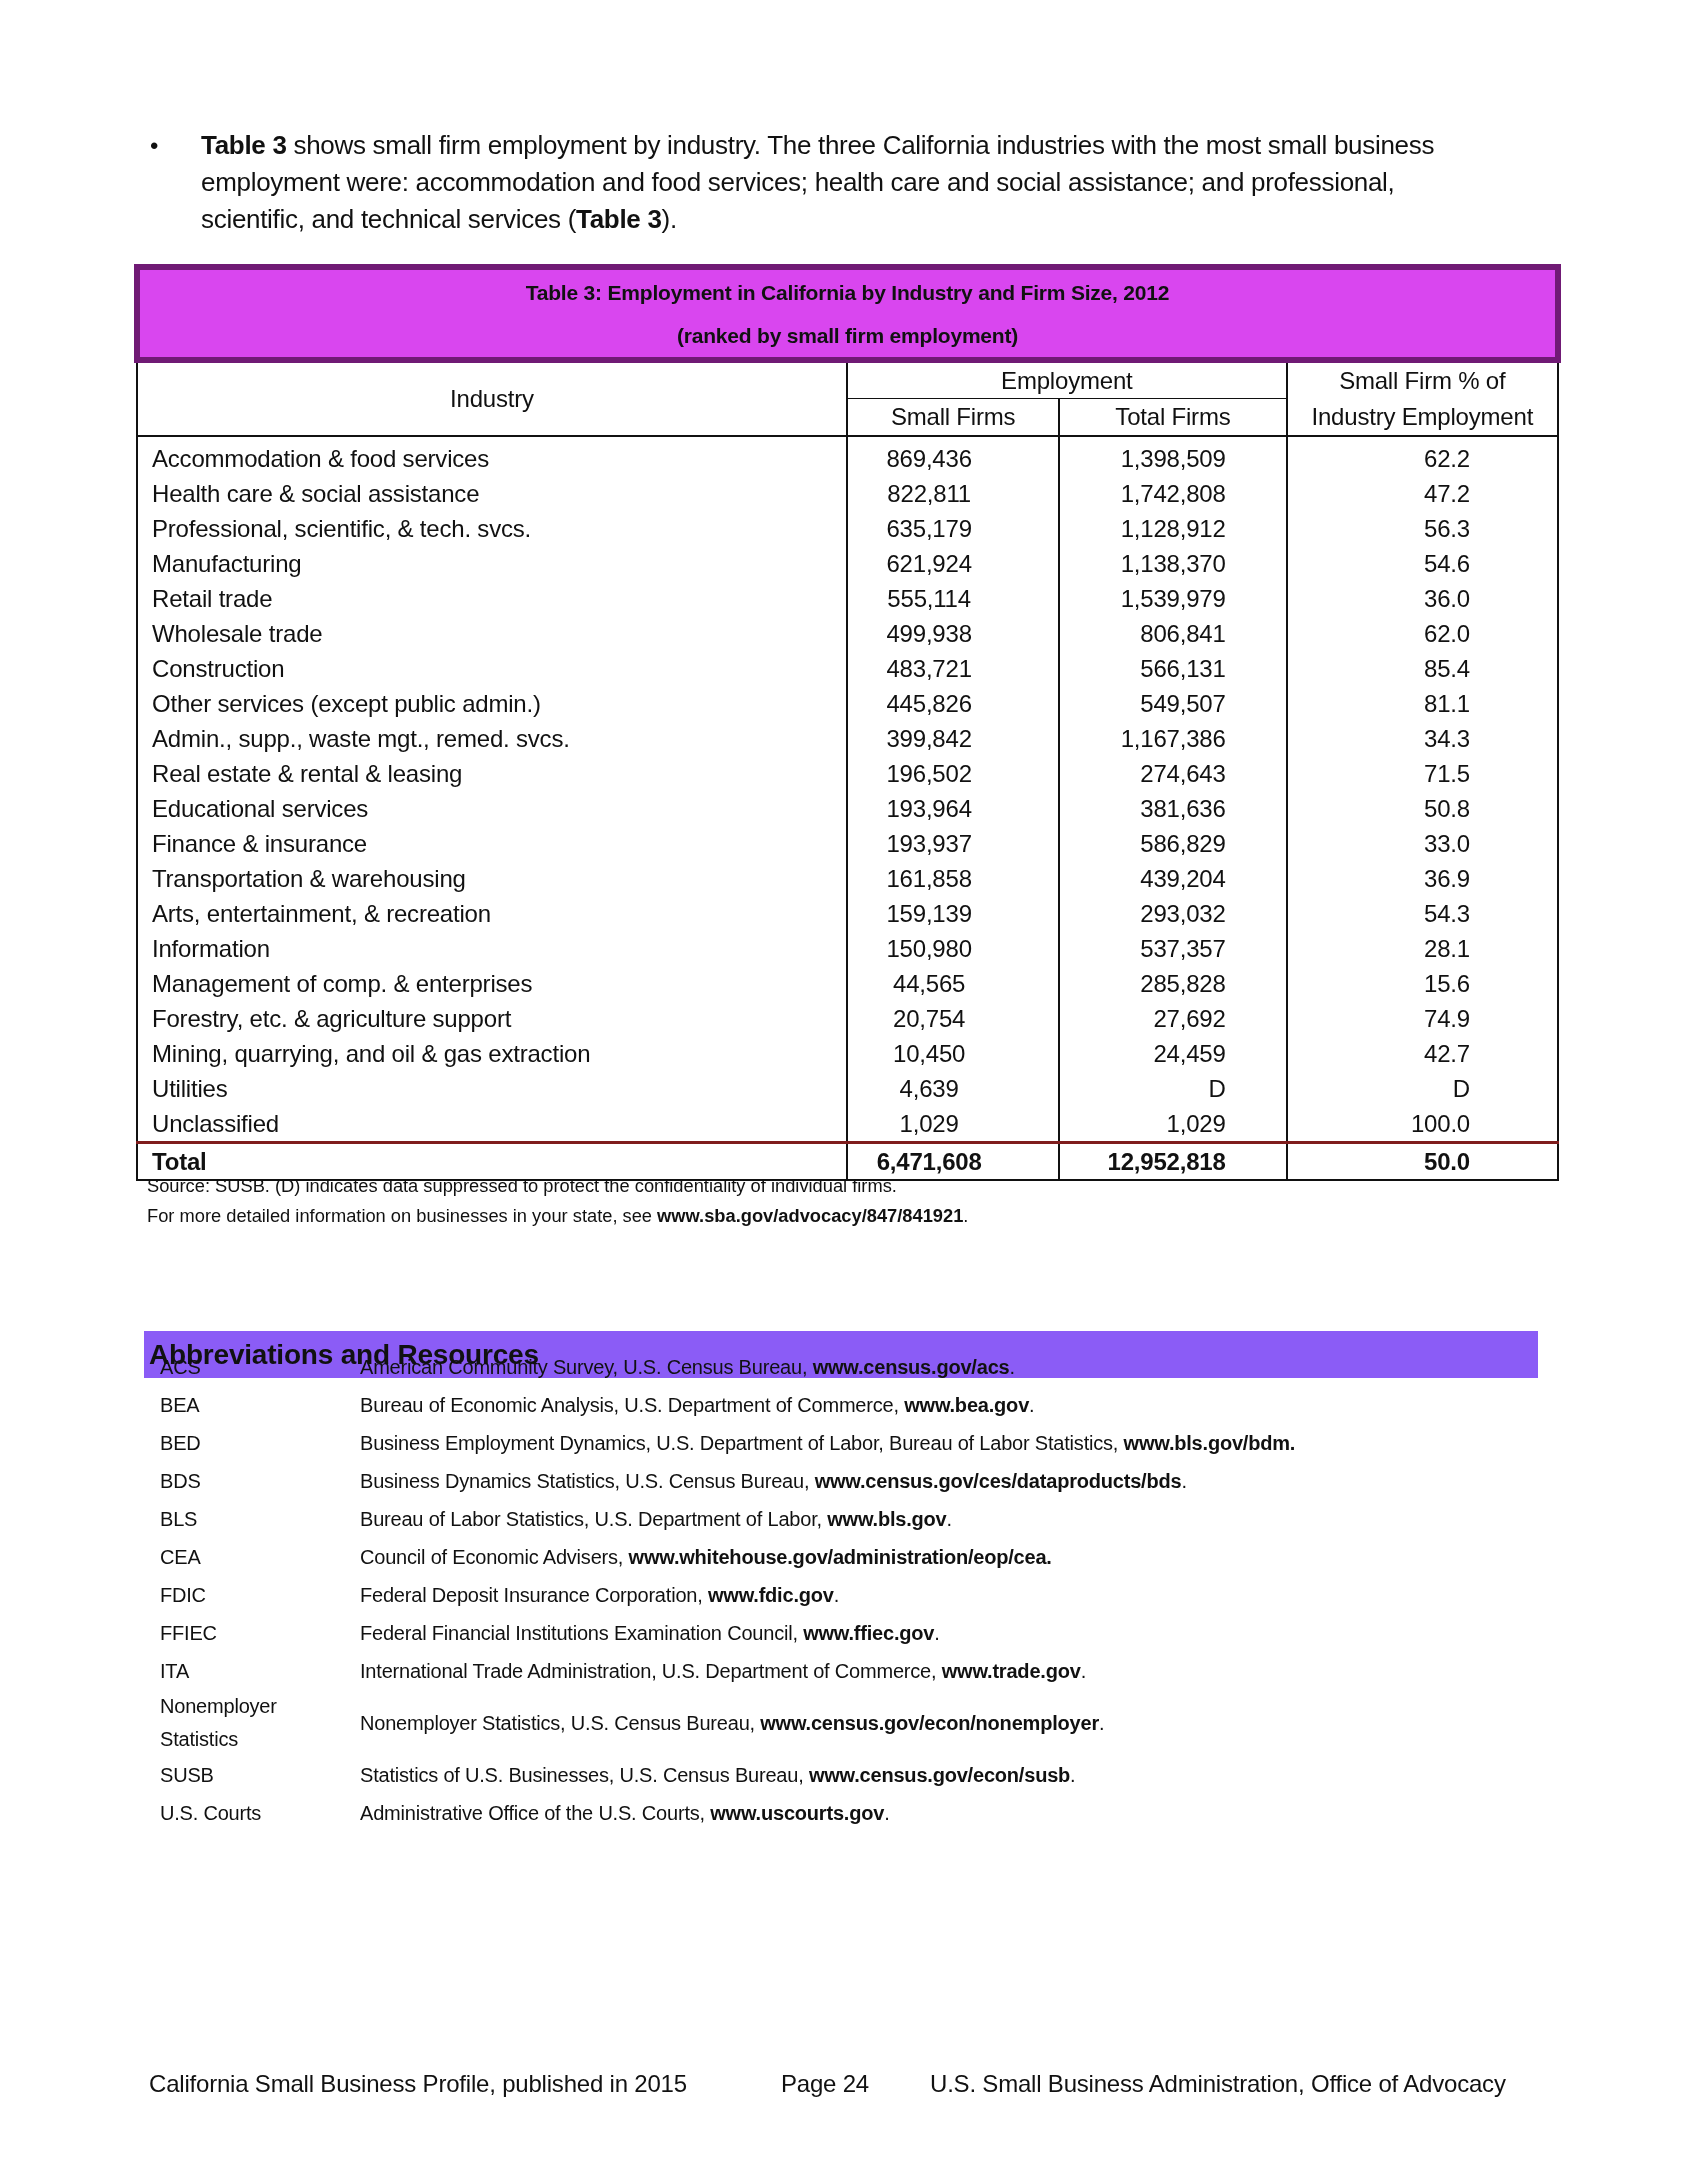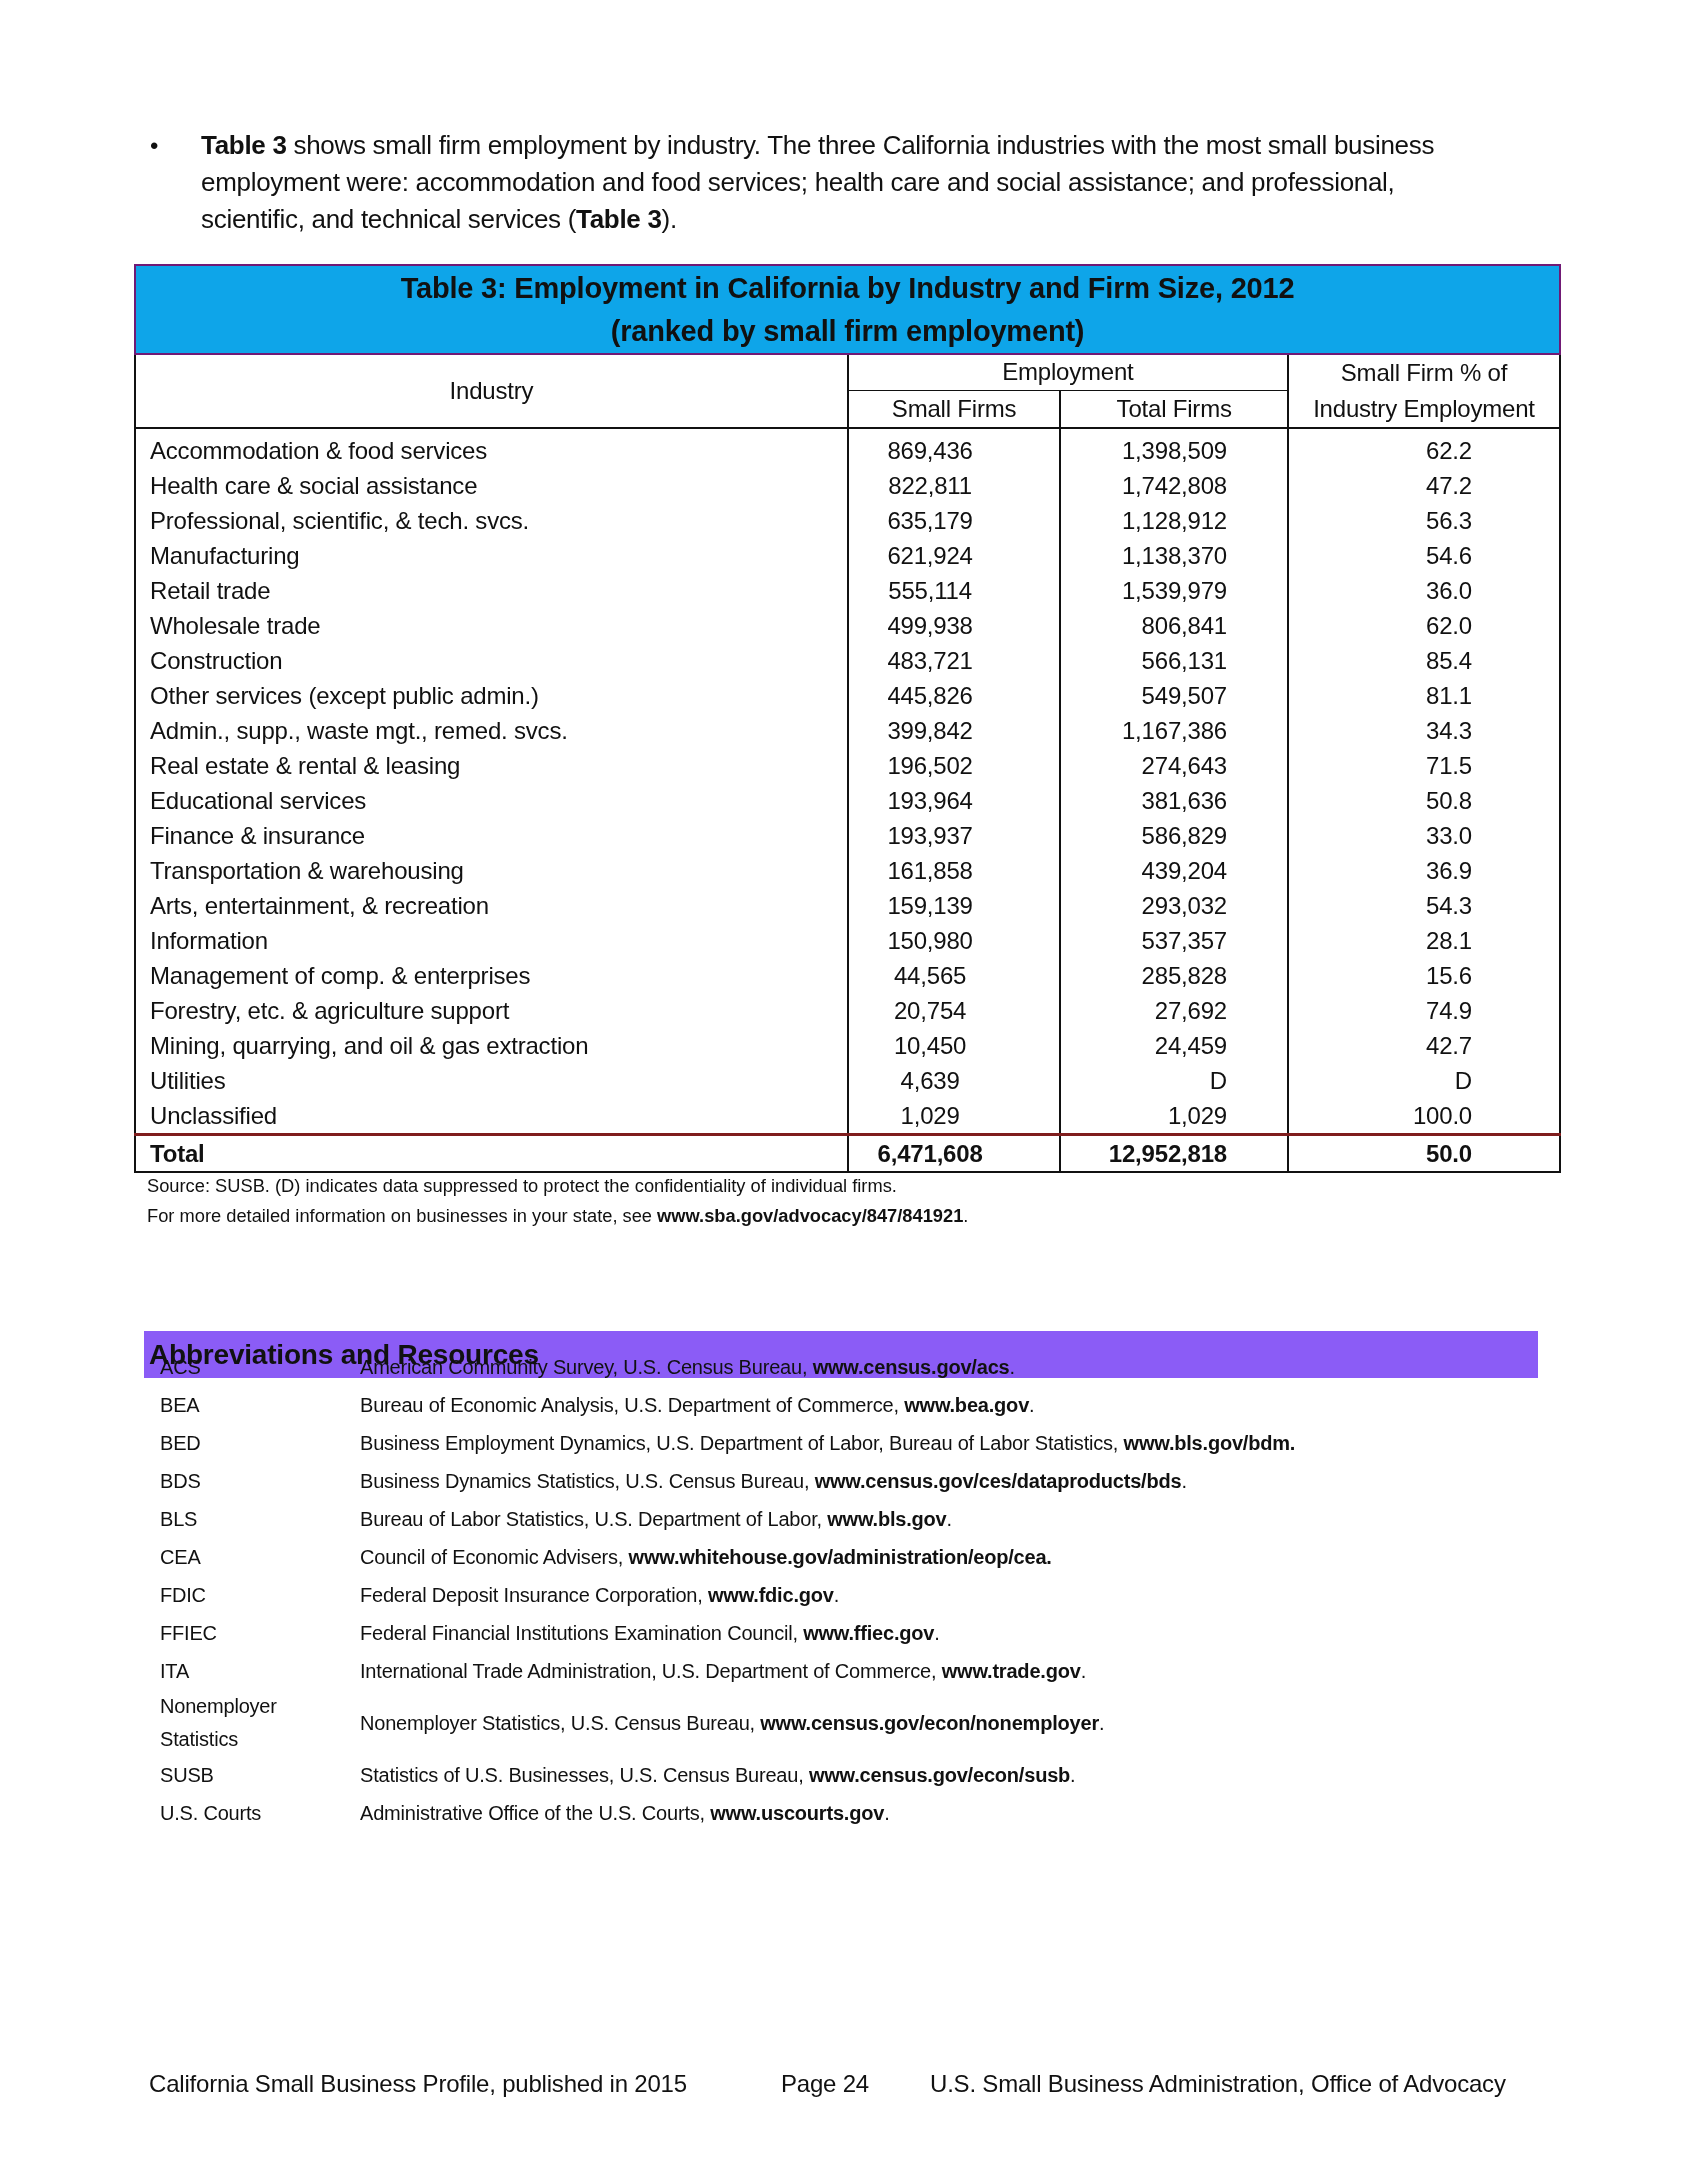--- a/index.html
+++ b/index.html
@@ -16,22 +16,22 @@
   }
   .bullet-para .txt { display: block; margin-left: 51px; }
   .bullet-para .txt b { font-weight: bold; }
 
   table.emp {
     position: absolute; left: 134px; top: 264px; width: 1427px;
     border-collapse: collapse; font-size: 24px; letter-spacing: -0.2px;
   }
   table.emp td, table.emp th { padding: 0; }
   .title-cell {
-    background: #0ea5e9; border: 2px solid #701a75; text-align: center;
-    font-weight: bold; font-size: 29px; line-height: 43px; height: 87px;
+    background: #d946ef; border: 6px solid #701a75; text-align: center;
+    font-weight: bold; font-size: 21px; line-height: 43px; height: 87px;
   }
   .hdr th { font-weight: normal; font-size: 24px; }
   .hdr .industry-h { border-left: 2px solid #111; border-bottom: 2px solid #111; width: 715px; text-align: center; }
   .hdr .emp-h { border-left: 2px solid #111; border-bottom: 1.5px solid #111; text-align: center; height: 34px; }
   .hdr .pct-h { border-left: 2px solid #111; border-right: 2px solid #111; border-bottom: 2px solid #111; text-align: center; line-height: 36px; width: 271px; }
   .hdr .sub-h { border-left: 2px solid #111; border-bottom: 2px solid #111; text-align: center; height: 35px; }
   .hdr .sub-h.small { width: 211px; }
   .hdr .sub-h.total { width: 226px; }
 
   tbody tr td { height: 35px; line-height: 35px; }

